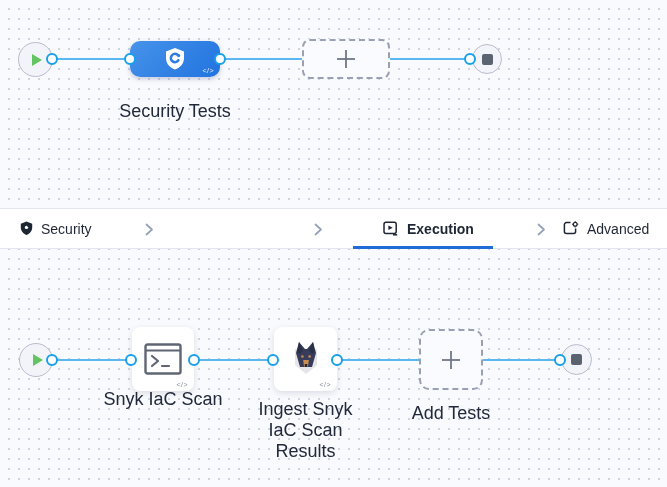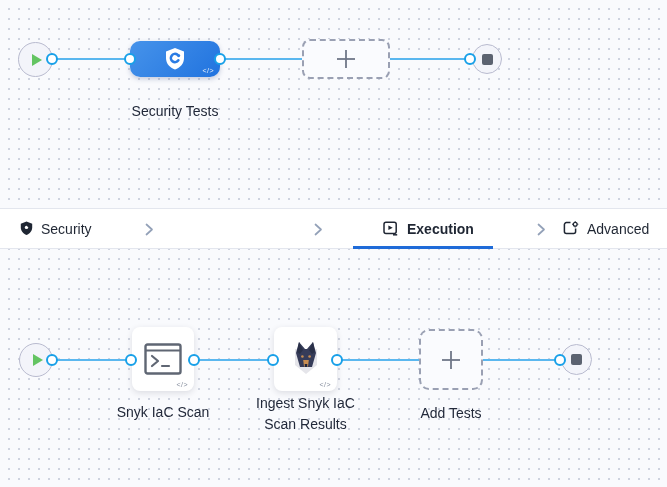--- a/index.html
+++ b/index.html
@@ -50,21 +50,21 @@
     display:flex; align-items:center; justify-content:center; cursor:pointer;
   }
   .step-card .code-glyph { color:#848c9c; }
 
   .dashed-box {
     position:absolute; border:2px dashed #9aa0b3; background:#fafbfe;
     display:flex; align-items:center; justify-content:center; cursor:pointer;
   }
 
   .graph-label {
-    position:absolute; text-align:center; font-size:14px; color:#22293a;
+    position:absolute; text-align:center; font-size:18px; color:#22293a;
     line-height:21px;
   }
 
   .tabbar {
     position:absolute; left:0; top:208px; width:667px; height:41px;
     background:#ffffff; border-top:1px solid #e3e6ee; border-bottom:1px solid #e3e6ee;
   }
   .tab {
     position:absolute; top:0; height:100%;
     display:flex; align-items:center; gap:8px;
@@ -236,18 +236,18 @@
       <span class="stop-sq"></span>
     </div>
 
     <div class="conn-dot" style="left:46px;top:105px"></div>
     <div class="conn-dot" style="left:125px;top:105px"></div>
     <div class="conn-dot" style="left:188px;top:105px"></div>
     <div class="conn-dot" style="left:267px;top:105px"></div>
     <div class="conn-dot" style="left:331px;top:105px"></div>
     <div class="conn-dot" style="left:554px;top:105px"></div>
 
-    <div class="graph-label" style="left:83px;top:153px;width:160px">Snyk IaC Scan</div>
-    <div class="graph-label" style="left:245px;top:144px;width:121px">Ingest Snyk IaC Scan Results</div>
+    <div class="graph-label" style="left:83px;top:140px;width:160px">Snyk IaC Scan</div>
+    <div class="graph-label" style="left:245px;top:150px;width:121px">Ingest Snyk IaC Scan Results</div>
     <div class="graph-label" style="left:391px;top:154px;width:120px">Add Tests</div>
   </section>
 
 </div>
 
 </body></html>

